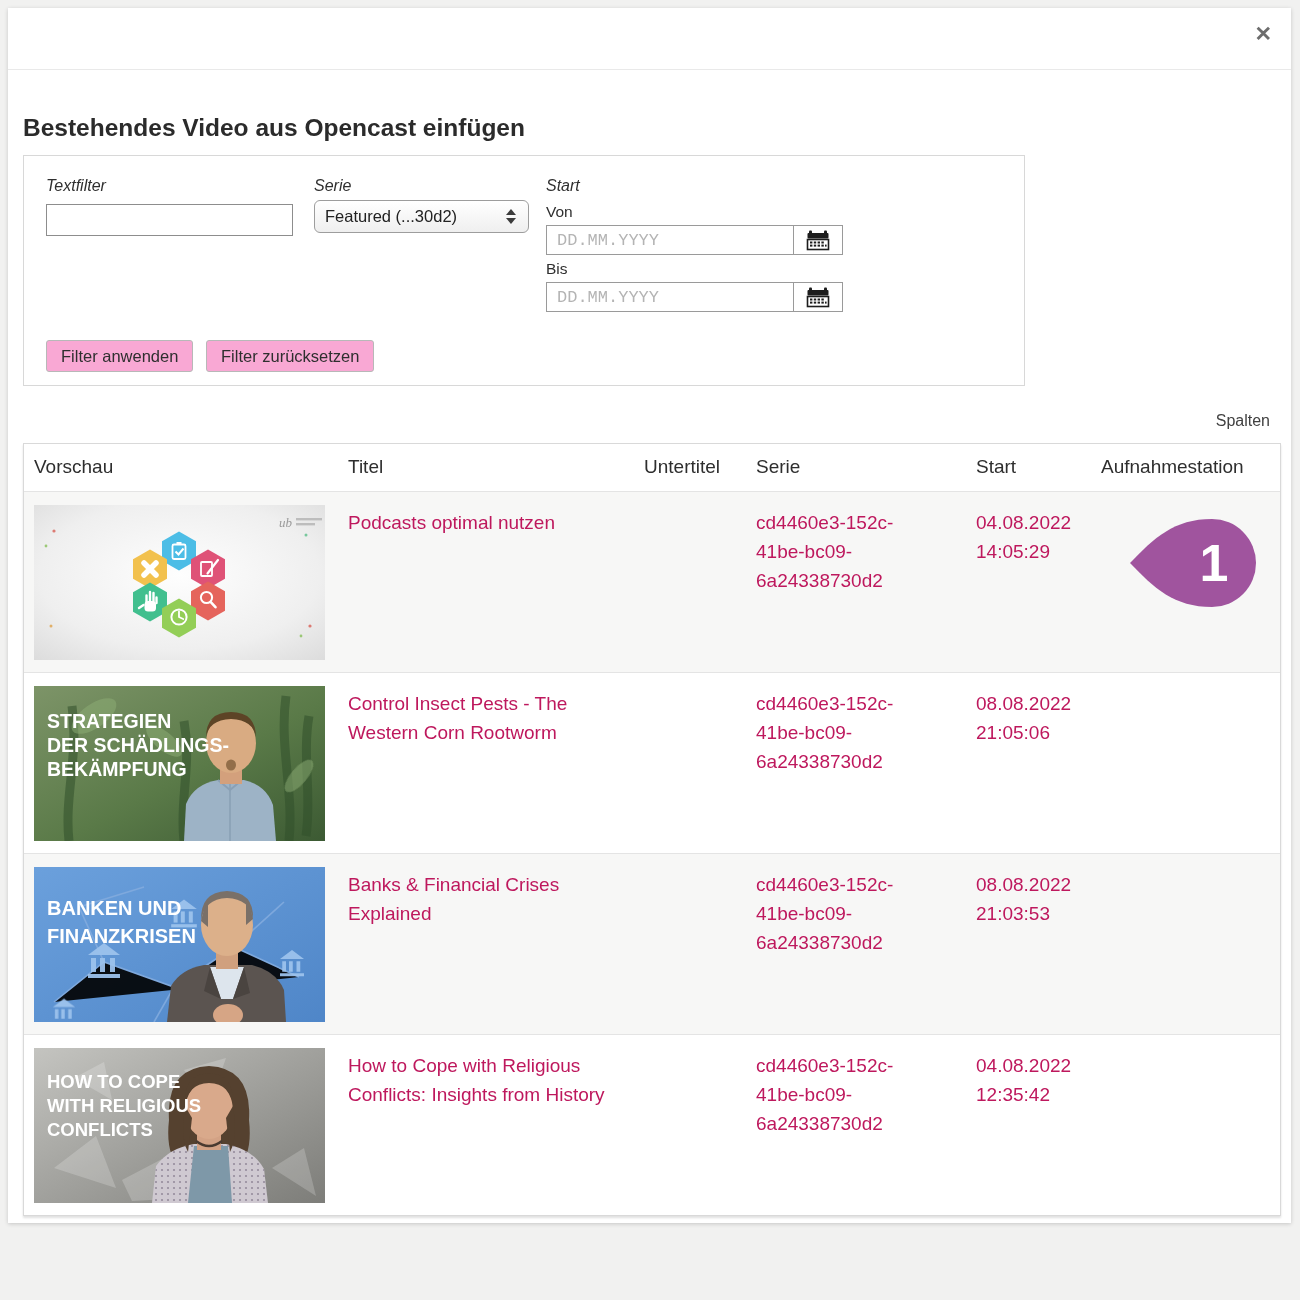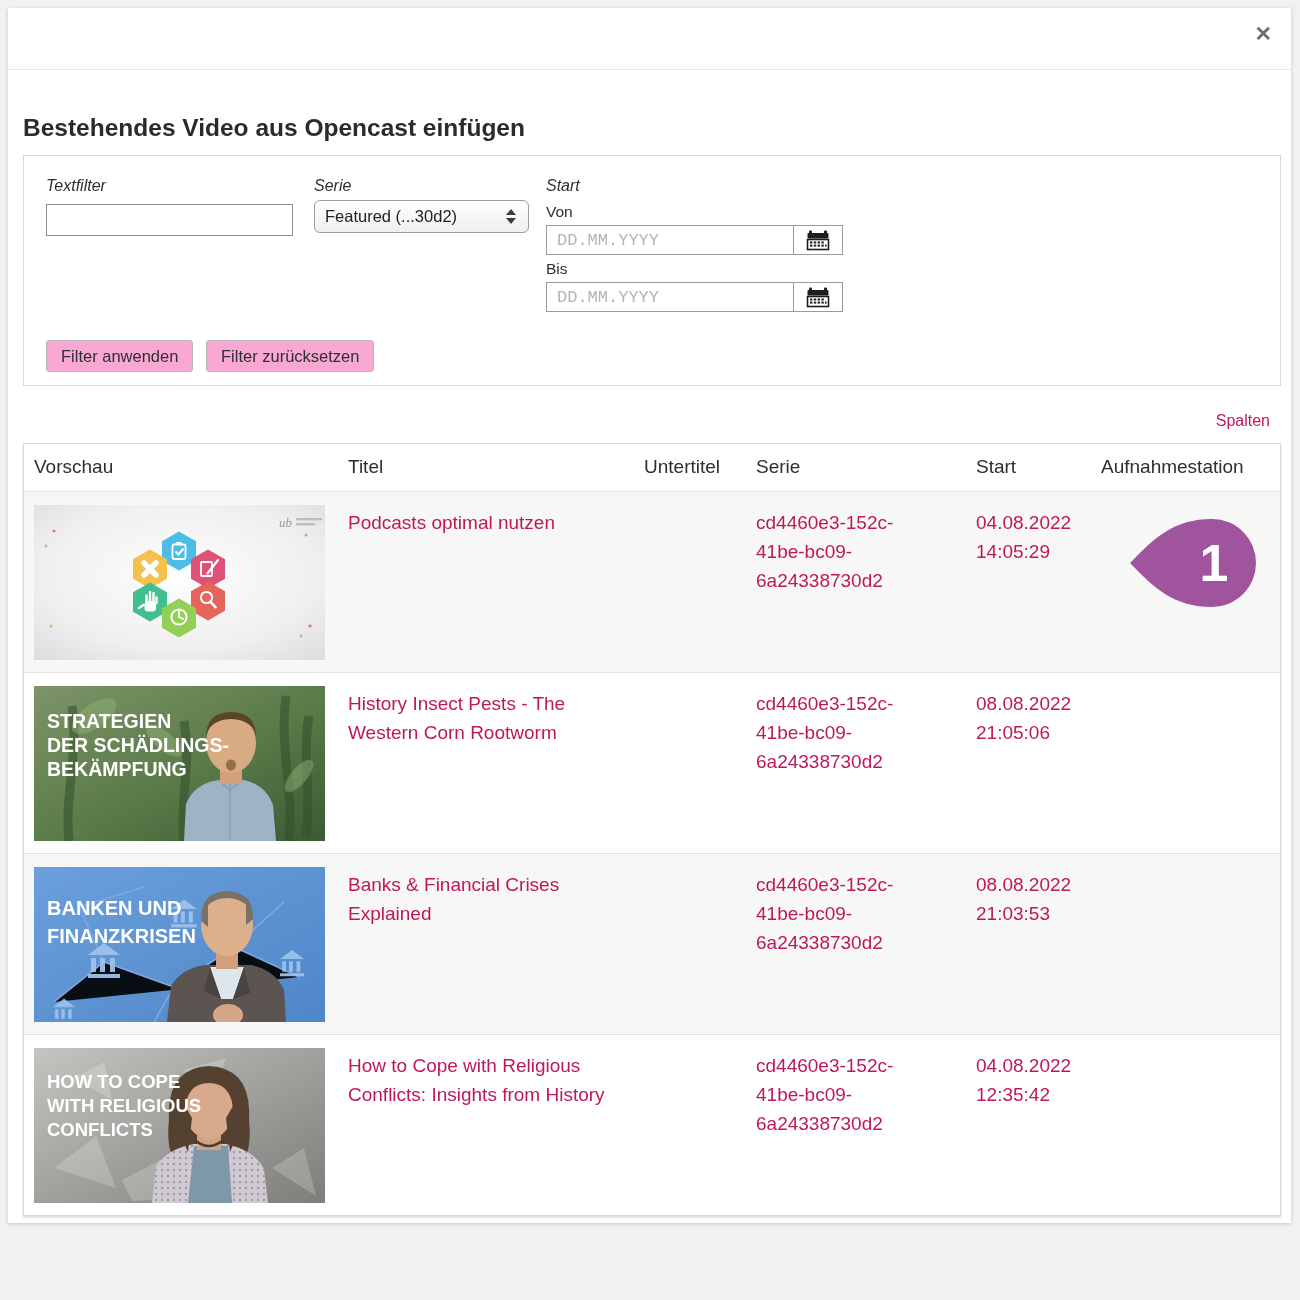--- a/index.html
+++ b/index.html
@@ -7,39 +7,39 @@
   body { font-family:"Liberation Sans", sans-serif; background:#f1f1f0; color:#2f2f2f; position:relative; overflow:hidden; }
 
   .modal { position:absolute; left:8px; top:8px; width:1283px; height:1215px; background:#fff; box-shadow:0 1px 4px rgba(0,0,0,.18); }
 
   .modal-header { position:absolute; left:0; top:0; width:100%; height:62px; border-bottom:1px solid #e9e9e9; background:#fff; }
   .close-btn { position:absolute; right:19px; top:15px; font-size:21px; font-weight:bold; color:#6d6d6d; cursor:pointer; line-height:1; }
 
   .page-title { position:absolute; left:15px; top:106px; font-size:24.5px; color:#2b2b2b; }
 
   
-  .filter-panel { position:absolute; left:15px; top:147px; width:1258px; height:231px; border:1px solid #d8d8d8; background:#fff; }
+  .filter-panel { position:absolute; left:15px; top:147px; width:1002px; height:231px; border:1px solid #d8d8d8; background:#fff; }
   .flabel { position:absolute; font-size:16px; font-style:italic; color:#2f2f2f; }
   .slabel { position:absolute; font-size:15.5px; color:#2f2f2f; }
   .text-input { position:absolute; left:22px; top:48px; width:247px; height:32px; border:1px solid #8d8d8d; background:#fff; font-size:16px; padding:0 8px; font-family:inherit; }
   .select { position:absolute; left:290px; top:44px; width:215px; height:33px; border:1px solid #9d9d9d; border-radius:6px; background:linear-gradient(#ffffff,#efefef); display:flex; align-items:center; padding:0 10px; font-size:16.5px; color:#222; cursor:pointer; box-shadow:inset 0 1px 0 #fff; }
   .select .sel-text { flex:1; }
   .stepper { display:flex; flex-direction:column; gap:3px; align-items:center; margin-right:2px; }
   .stepper .up { width:0; height:0; border-left:5px solid transparent; border-right:5px solid transparent; border-bottom:6px solid #3c3c3c; }
   .stepper .down { width:0; height:0; border-left:5px solid transparent; border-right:5px solid transparent; border-top:6px solid #3c3c3c; }
   .dategroup { position:absolute; display:flex;font-family:Liberation Mono, monospace; }
   .date-input { width:247px; height:30px; border:1px solid #9a9a9a; border-right:none; font-size:17px; padding:0 10px; color:#333; font-family:inherit; }
   .date-input::placeholder { color:#b4b4b4; }
   .cal-btn { width:50px; height:30px; border:1px solid #9a9a9a; background:#fff; display:flex; align-items:center; justify-content:center; cursor:pointer; }
   .fbtn { position:absolute; top:184px; height:32px; background:#f9a8d4; border:1px solid #b8b8b8; border-radius:3px; font-size:16.5px; color:#2f2f2f; padding:0 14px; font-family:inherit; cursor:pointer; }
   .fbtn.apply { left:22px; }
   .fbtn.reset { left:182px; }
 
   
-  .spalten { position:absolute; right:21px; top:404px; font-size:16px; color:#be185d; cursor:pointer; }
+  .spalten { position:absolute; right:21px; top:404px; font-size:16px; color:#404040; cursor:pointer; }
 
   
   .vtable { position:absolute; left:15px; top:435px; width:1258px; border:1px solid #d9d9d9; background:#fff; box-shadow:0 2px 2px rgba(0,0,0,.12); }
   .thead, .trow { display:grid; grid-template-columns:314px 296px 112px 220px 125px 1fr; }
   .thead { height:47px; background:#fff; }
   .th { font-size:19px; color:#2e2e2e; padding:12px 10px 0 10px; white-space:nowrap; }
   .trow { min-height:181px; border-top:1px solid #e4e4e4; }
   .trow.odd { background:#f7f7f6; }
   .trow.even { background:#ffffff; }
   .td { font-size:19px; line-height:29px; color:#be185d; padding:16px 10px 0 10px; }
@@ -243,21 +243,21 @@
             <path d="M172,52 Q172,26 197,26 Q222,26 222,52 Q220,34 197,33 Q174,34 172,52 Z" fill="#5d4426"></path>
             <ellipse cx="197" cy="79" rx="5" ry="5.5" fill="#7a5a36" opacity=".75"></ellipse>
           </g>
           <g font-family="Liberation Sans, sans-serif" font-size="19.5" font-weight="bold" fill="#ffffff">
             <text x="13" y="42">STRATEGIEN</text>
             <text x="13" y="66">DER SCHÄDLINGS-</text>
             <text x="13" y="90">BEKÄMPFUNG</text>
           </g>
         </svg>
       </div>
-      <div class="td c-title">History Insect Pests - The Western Corn Rootworm</div>
+      <div class="td c-title">Control Insect Pests - The Western Corn Rootworm</div>
       <div class="td"></div>
       <div class="td">
           <div class="serie-text">cd4460e3-152c-41be-bc09-6a24338730d2</div>
         </div>
       <div class="td">
         <div>08.08.2022</div>
         <div>21:05:06</div>
       </div>
       <div class="td"></div>
     </div>

